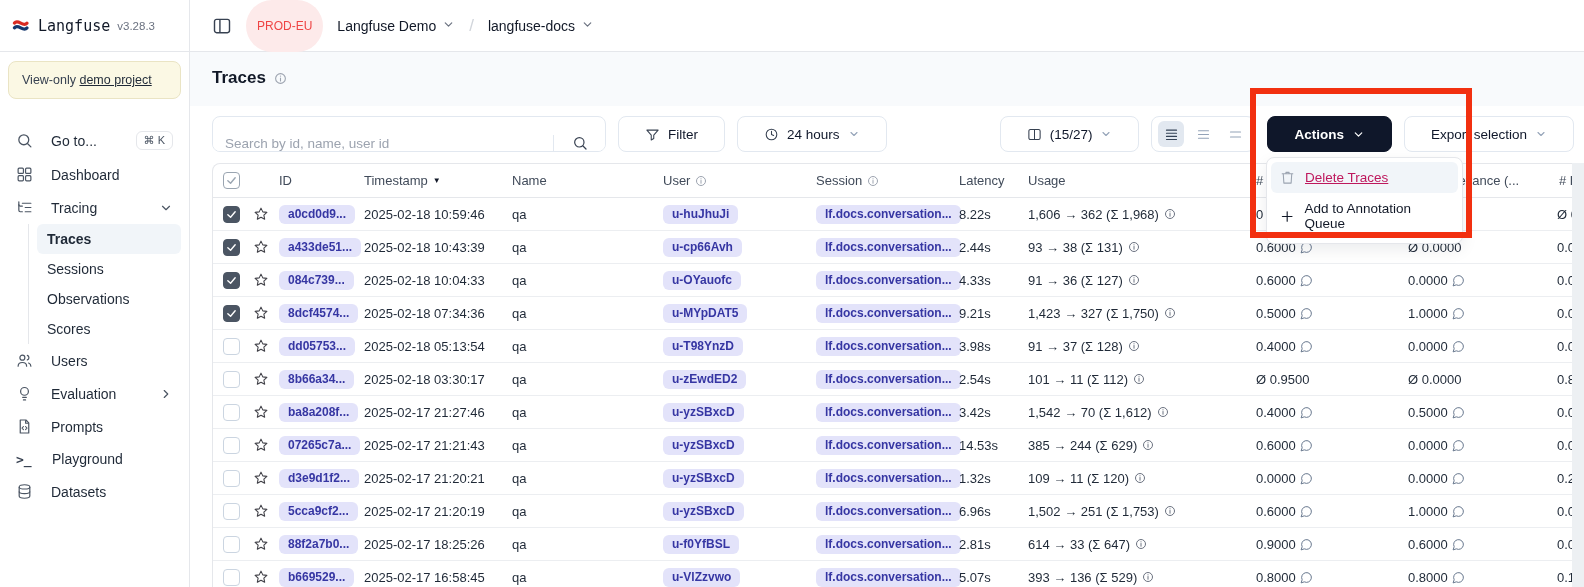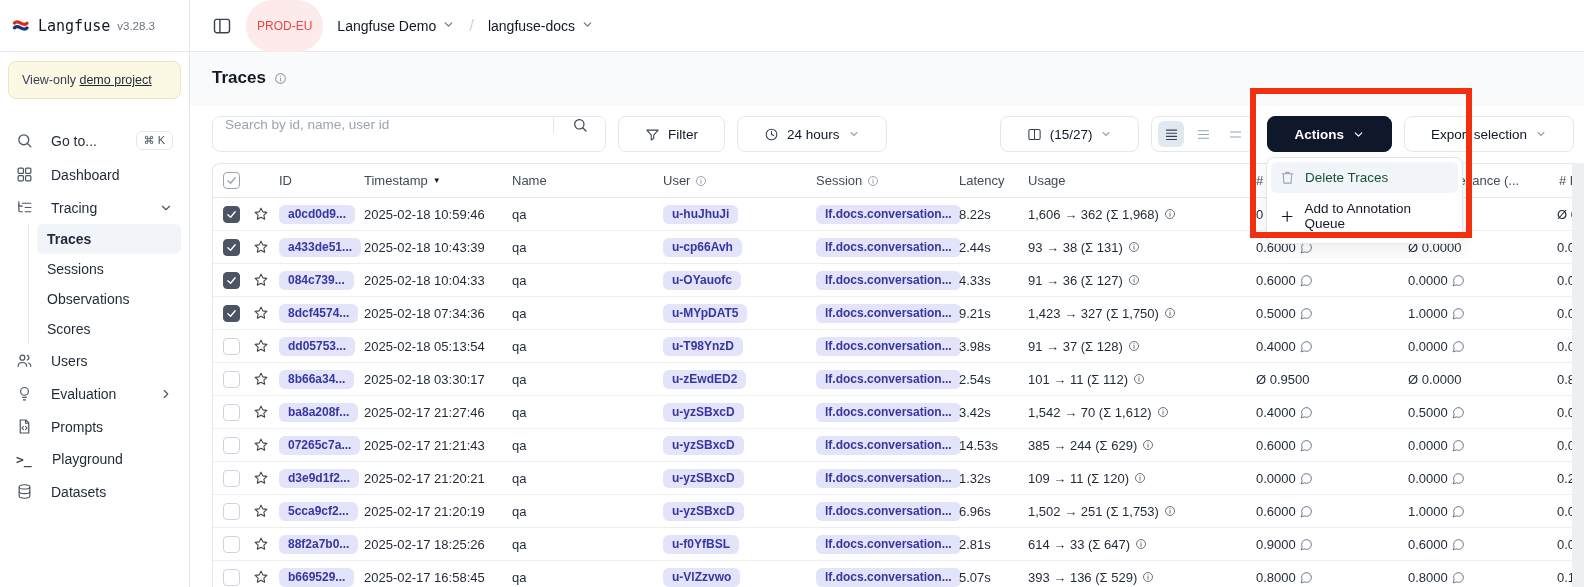--- a/index.html
+++ b/index.html
@@ -32,21 +32,21 @@
   .env-badge { background:#fdeaea; color:#ef4444; font-size:12px; font-weight:500; padding:19px 11px; border-radius:999px; }
   .crumb { display:flex; align-items:flex-start; gap:6px; font-size:14px; color:#111827; font-weight:500; cursor:pointer; }
   .crumb-sep { color:#d1d5db; font-size:17px; }
 
   .page-band { background:#f8fafc; padding:16px 0 18px 22px; }
   .page-title-row { display:flex; align-items:center; gap:8px; }
   .page-title { font-size:17px; font-weight:700; color:#111827; }
 
   .toolbar { display:flex; align-items:center; justify-content:space-between; padding:10px 10px 0 22px; background:#fff; }
   .tb-left, .tb-right { display:flex; align-items:center; gap:12px; }
-  .search-wrap { display:flex; align-items:flex-start; border:1px solid #e2e8f0; border-radius:8px; overflow:hidden; height:36px; }
+  .search-wrap { display:flex; align-items:flex-end; border:1px solid #e2e8f0; border-radius:8px; overflow:hidden; height:36px; }
   .search-input { border:none; outline:none; width:340px; padding:0 12px; font-size:13.5px; color:#111827; font-family:"Liberation Sans", sans-serif; }
   .search-input::placeholder { color:#9ca3af; }
   .search-btn { width:52px; display:flex; align-items:center; justify-content:center; border-left:1px solid #e2e8f0; background:#fff; cursor:pointer; }
   .btn { display:flex; align-items:center; gap:8px; height:36px; padding:0 26px; border:1px solid #e2e8f0; border-radius:8px; background:#fff; font-size:13.5px; color:#0f172a; font-weight:500; cursor:pointer; }
   .btn-dark { background:#0f172a; border-color:#0f172a; color:#fff; font-weight:600; }
   .density-group { display:flex; align-items:center; gap:6px; border:1px solid #e2e8f0; border-radius:8px; height:36px; padding:0 6px; }
   .density-btn { width:26px; height:26px; border-radius:6px; display:flex; align-items:center; justify-content:center; cursor:pointer; }
   .density-btn.sel { background:#e2e8f0; }
 
   
@@ -63,21 +63,21 @@
   .pill { display:inline-block; background:#e3e3fa; color:#3636a3; font-size:12px; font-weight:600; padding:2.5px 9px; border-radius:6px; white-space:nowrap; cursor:pointer; }
   .cell-usage { display:flex; align-items:center; gap:5px; white-space:nowrap; }
   .score-cell { display:flex; align-items:center; gap:4px; white-space:nowrap; }
   .pad-rel { padding-left:38px; white-space:nowrap; }
   .pad-last { padding-left:5px; white-space:nowrap; overflow:hidden; }
   .info-icn { flex-shrink:0; }
 
   
   .dropdown { position:absolute; left:1266px; top:157px; width:197px; background:#fff; border:1px solid #e5e7eb; border-radius:8px; box-shadow:0 6px 16px rgba(15,23,42,.08); padding:4px; z-index:40; }
   .menu-item { display:flex; align-items:center; gap:10px; padding:8px 9px; border-radius:6px; font-size:13.5px; cursor:pointer; }
-  .menu-item.muted { background:#f1f5f9; color:#14532d; }
+  .menu-item.muted { background:#f1f5f9; color:#be185d;text-decoration:underline; }
   .menu-item.normal { color:#111827; font-weight:500; }
   .red-rect { position:absolute; left:1250px; top:88px; width:222px; height:150px; border:6px solid #f23010; z-index:60; pointer-events:none; }
   .right-strip { position:absolute; left:1572px; top:163px; width:12px; height:424px; background:#edf0f3; z-index:30; }
 </style>
 </head>
 <body>
 
 <div class="app">
 
   <aside class="sidebar">

